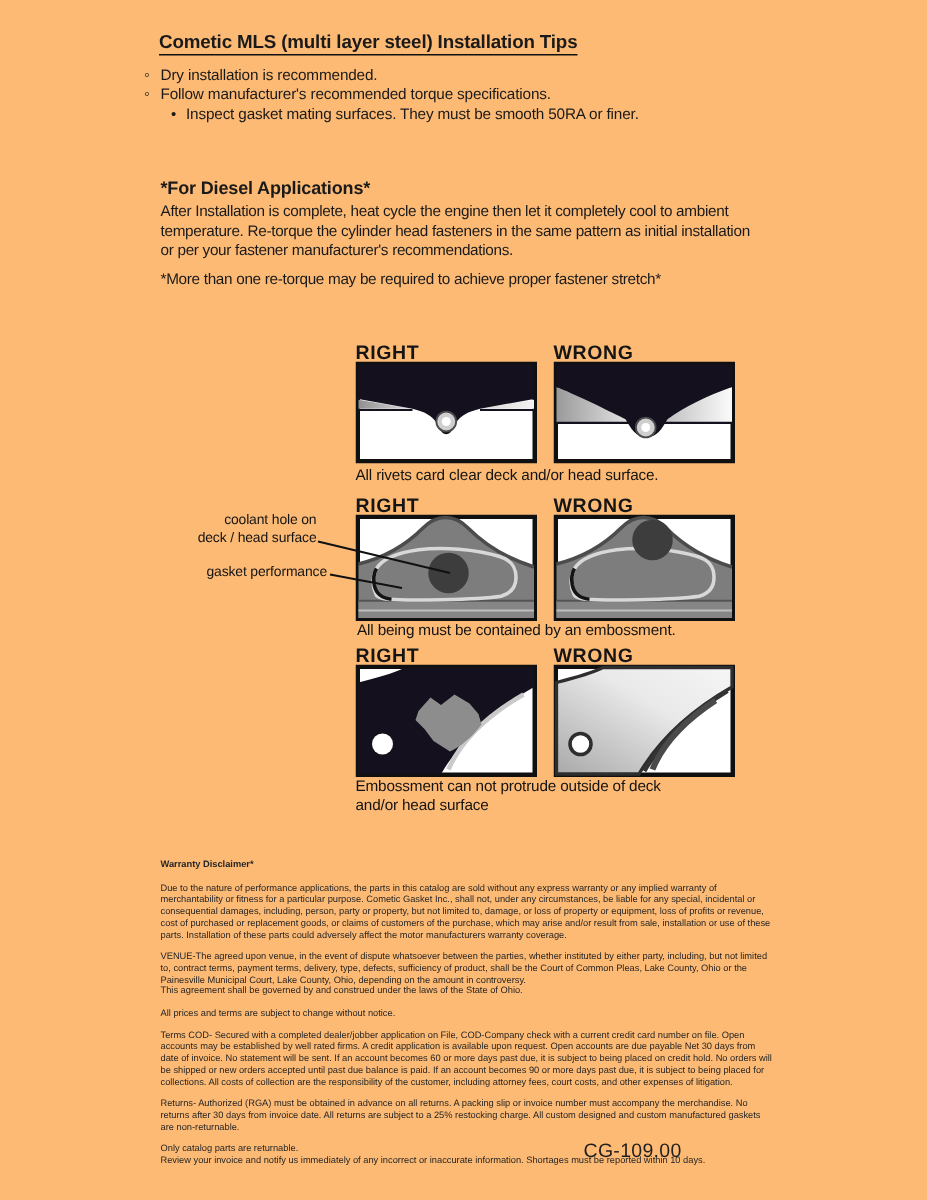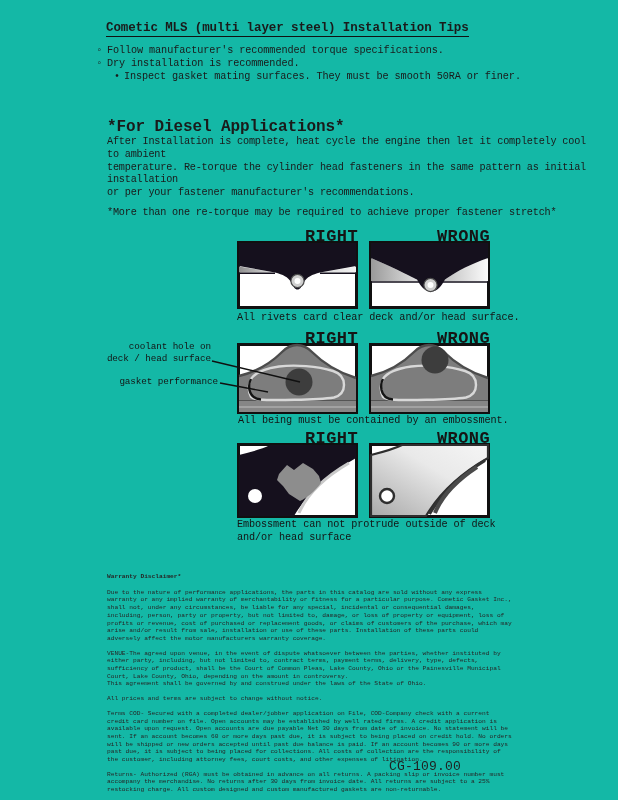--- a/index.html
+++ b/index.html
@@ -1,55 +1,55 @@
 <!DOCTYPE html>
 <html><head>
 <meta charset="utf-8">
 <style>
   html,body { margin:0; padding:0; background:#e9e9e9; }
   .page {
     position:relative; width:618px; height:800px; margin:0 auto;
-    background:#14b8a6; overflow:hidden;
-    font-family:Liberation Mono, monospace; color:#1a1a1a;
+    background:#fdba74; overflow:hidden;
+    font-family:Liberation Sans, sans-serif; color:#1a1a1a;
   }
   .abs { position:absolute; }
   .title {
     left:106px; top:21px; margin:0;
     font-size:12.5px; font-weight:700; letter-spacing:-0.1px;
     border-bottom:1.6px solid #111; padding-bottom:1px;
   }
   .bullets { left:96px; top:44px; width:470px; margin:0; padding:0; list-style:none;
     font-size:10.2px; line-height:13.2px; letter-spacing:-0.1px; }
   .bullets li { position:relative; padding-left:11px; white-space:nowrap; }
   .bullets li.b::before { content:"◦"; position:absolute; left:0; top:0; font-size:11px; }
   .bullets li.sb { padding-left:28px; }
   .bullets li.sb::before { content:"•"; position:absolute; left:18px; top:0; font-size:10px; }
-  .diesel-heading { left:107px; top:118px; margin:0; font-size:16px; font-weight:700; letter-spacing:-0.1px; }
+  .diesel-heading { left:107px; top:118px; margin:0; font-size:12px; font-weight:700; letter-spacing:-0.1px; }
   .paras { left:107px; top:136px; width:480px; }
   .paras p { margin:0 0 7px 0; font-size:10.2px; line-height:12.8px; letter-spacing:-0.2px; white-space:pre-line; }
-  .dg-label { width:121px; text-align:right; font-size:17px; font-weight:700; letter-spacing:0.4px; color:#151515; }
+  .dg-label { width:121px; text-align:left; font-size:13px; font-weight:700; letter-spacing:0.4px; color:#151515; }
   .dg-caption { left:237px; font-size:10.2px; line-height:12.5px; letter-spacing:-0.1px; white-space:pre-line; color:#141414; }
   .panel { width:121px; }
   .panel svg { display:block; }
   .callout { font-size:9.3px; line-height:11.5px; letter-spacing:-0.1px; text-align:right; white-space:pre-line; color:#141414; }
   .legal { left:107px; top:573px; width:408px; font-size:6.2px; line-height:7.7px; letter-spacing:0; color:#262626; }
   .legal .lh { font-weight:700; margin:0 0 8px 0; }
   .legal .lp { margin:0 0 7px 0; white-space:pre-line; }
   .footer-code { left:389px; top:759px; font-size:13px; letter-spacing:0.2px; color:#1f1f1f; }
 </style>
 </head>
 <body>
 
 <div class="page">
 
   <h1 class="abs title">Cometic MLS (multi layer steel) Installation Tips</h1>
 
   <ul class="abs bullets">
+    <li class="b">Dry installation is recommended.</li>
     <li class="b">Follow manufacturer's recommended torque specifications.</li>
-    <li class="b">Dry installation is recommended.</li>
     <li class="sb">Inspect gasket mating surfaces.  They must be smooth 50RA or finer.</li>
   </ul>
 
   <h2 class="abs diesel-heading">*For Diesel Applications*</h2>
 
   <div class="abs paras">
     <p>After Installation is complete, heat cycle the engine then let it completely cool to ambient
 temperature. Re-torque the cylinder head fasteners in the same pattern as initial installation
 or per your fastener manufacturer's recommendations.</p>
     <p>*More than one re-torque may be required to achieve proper fastener stretch*</p>

